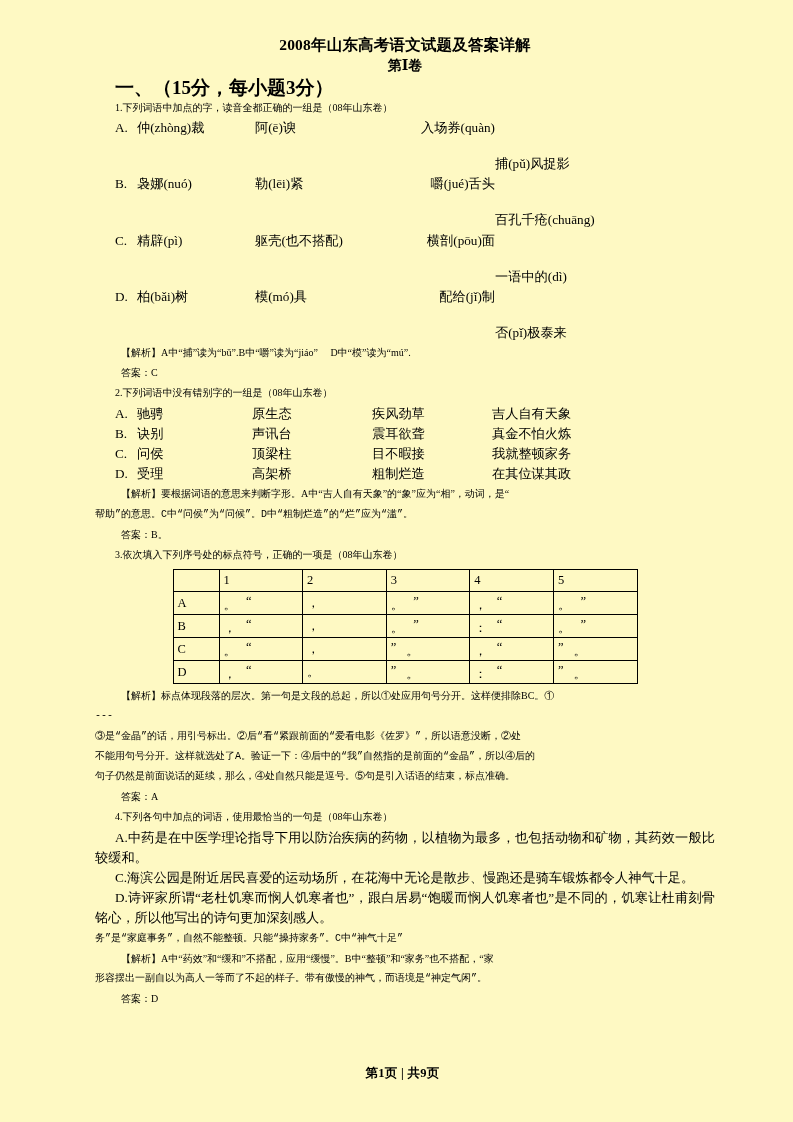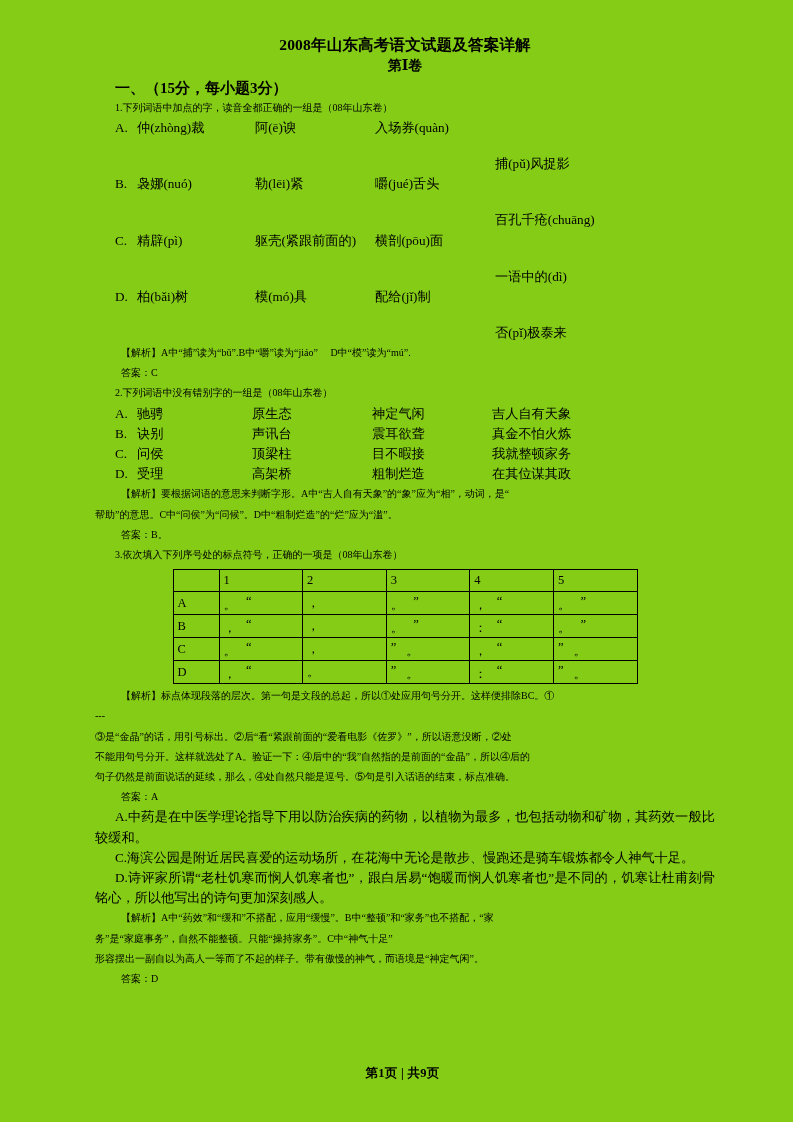--- a/index.html
+++ b/index.html
@@ -9,21 +9,21 @@
   }
   body {
     font-family: "Liberation Serif", "DejaVu Serif", serif;
     color: #000000;
   }
   #page {
     position: relative;
     width: 793px;
     height: 1122px;
     margin: 0 auto;
-    background: #84cc16;
+    background: #fef9c3;
     box-sizing: border-box;
     padding: 34px 78px 0 95px;
     overflow: hidden;
   }
   .doc-title {
     text-align: center;
     font-weight: bold;
     font-size: 15.5px;
     line-height: 22px;
     letter-spacing: 0.2px;
@@ -31,48 +31,48 @@
   }
   .doc-subtitle {
     text-align: center;
     font-weight: bold;
     font-size: 14px;
     line-height: 20px;
     margin: 0 0 2px 0;
   }
   .section-head {
     font-weight: bold;
-    font-size: 15px;
+    font-size: 19px;
     line-height: 20px;
     margin: 0;
     text-indent: 20px;
   }
   p.t {
     font-size: 10px;
     line-height: 20.2px;
     margin: 0;
     text-align: justify;
     text-justify: inter-ideograph;
     letter-spacing: 0;
   }
   .ind1 { text-indent: 20px; }
   .ind2 { text-indent: 26px; }
-  .noind { text-indent: 0; }
+  .noind { text-indent: 0; font-family: Liberation Mono, monospace; }
   .opt-row {
     font-size: 13.2px;
     line-height: 20.2px;
     margin: 0;
     display: flex;
     text-indent: 0;
     padding-left: 20px;
   }
   .opt-label { width: 22px; flex: 0 0 auto; }
   .opt-c1 { width: 118px; flex: 0 0 auto; }
   .opt-c2 { width: 120px; flex: 0 0 auto; }
-  .opt-c3 { width: 120px; flex: 0 0 auto; }
+  .opt-c3 { width: 120px; flex: 0 0 auto; text-align: right; }
   .opt-c4 { flex: 1 1 auto; margin-top: 36px; }
   .q2-row { display: flex; font-size: 13.2px; line-height: 20.2px; padding-left: 20px; }
   .q2-label { width: 22px; flex: 0 0 auto; }
   .q2-c1 { width: 115px; flex: 0 0 auto; }
   .q2-c2 { width: 120px; flex: 0 0 auto; }
   .q2-c3 { width: 120px; flex: 0 0 auto; }
   .q2-c4 { flex: 1 1 auto; }
   .q4-opt {
     font-size: 13.2px;
     line-height: 20.2px;
@@ -146,42 +146,42 @@
   <div class="opt-row">
     <span class="opt-label">B.</span>
     <span class="opt-c1">袅娜(nuó)</span>
     <span class="opt-c2">勒(lēi)紧</span>
     <span class="opt-c3">嚼(jué)舌头</span>
     <span class="opt-c4">百孔千疮(chuāng)</span>
   </div>
   <div class="opt-row">
     <span class="opt-label">C.</span>
     <span class="opt-c1">精辟(pì)</span>
-    <span class="opt-c2">躯壳(紧跟前面的)</span>
+    <span class="opt-c2">躯壳(也不搭配)</span>
     <span class="opt-c3">横剖(pōu)面</span>
     <span class="opt-c4">一语中的(dì)</span>
   </div>
   <div class="opt-row">
     <span class="opt-label">D.</span>
     <span class="opt-c1">柏(bǎi)树</span>
     <span class="opt-c2">模(mó)具</span>
     <span class="opt-c3">配给(jǐ)制</span>
     <span class="opt-c4">否(pǐ)极泰来</span>
   </div>
 
   <p class="t ind2">【解析】A中“捕”读为“bǔ”.B中“嚼”读为“jiáo”　 D中“模”读为“mú”.</p>
   <p class="t ans">答案：C</p>
 
   <p class="t ind1">2.下列词语中没有错别字的一组是（08年山东卷）</p>
 
   <div class="q2-row">
     <span class="q2-label">A.</span>
     <span class="q2-c1">驰骋</span>
     <span class="q2-c2">原生态</span>
-    <span class="q2-c3">神定气闲</span>
+    <span class="q2-c3">疾风劲草</span>
     <span class="q2-c4">吉人自有天象</span>
   </div>
   <div class="q2-row">
     <span class="q2-label">B.</span>
     <span class="q2-c1">诀别</span>
     <span class="q2-c2">声讯台</span>
     <span class="q2-c3">震耳欲聋</span>
     <span class="q2-c4">真金不怕火炼</span>
   </div>
   <div class="q2-row">
@@ -260,24 +260,25 @@
     </table>
   </div>
 
   <p class="t ind2">【解析】标点体现段落的层次。第一句是文段的总起，所以①处应用句号分开。这样便排除BC。①</p>
   <p class="t noind">---</p>
   <p class="t noind">③是“金晶”的话，用引号标出。②后“看“紧跟前面的“爱看电影《佐罗》”，所以语意没断，②处</p>
   <p class="t noind">不能用句号分开。这样就选处了A。验证一下：④后中的“我”自然指的是前面的“金晶”，所以④后的</p>
   <p class="t noind">句子仍然是前面说话的延续，那么，④处自然只能是逗号。⑤句是引入话语的结束，标点准确。</p>
   <p class="t ans">答案：A</p>
 
+  <p class="t ind1">4.下列各句中加点的词语，使用最恰当的一句是（08年山东卷）</p>
   <p class="q4-opt">A.中药是在中医学理论指导下用以防治疾病的药物，以植物为最多，也包括动物和矿物，其药效一般比较缓和。</p>
   <p class="q4-opt">C.海滨公园是附近居民喜爱的运动场所，在花海中无论是散步、慢跑还是骑车锻炼都令人神气十足。</p>
   <p class="q4-opt">D.诗评家所谓“老杜饥寒而悯人饥寒者也”，跟白居易“饱暖而悯人饥寒者也”是不同的，饥寒让杜甫刻骨铭心，所以他写出的诗句更加深刻感人。</p>
 
+  <p class="t noind">务”是“家庭事务”，自然不能整顿。只能“操持家务”。C中“神气十足”</p>
   <p class="t ind2">【解析】A中“药效”和“缓和”不搭配，应用“缓慢”。B中“整顿”和“家务”也不搭配，“家</p>
-  <p class="t noind">务”是“家庭事务”，自然不能整顿。只能“操持家务”。C中“神气十足”</p>
   <p class="t noind">形容摆出一副自以为高人一等而了不起的样子。带有傲慢的神气，而语境是“神定气闲”。</p>
   <p class="t ans">答案：D</p>
 
   <div class="footer">第1页 | 共9页</div>
 
 </div>
 
 </body></html>

